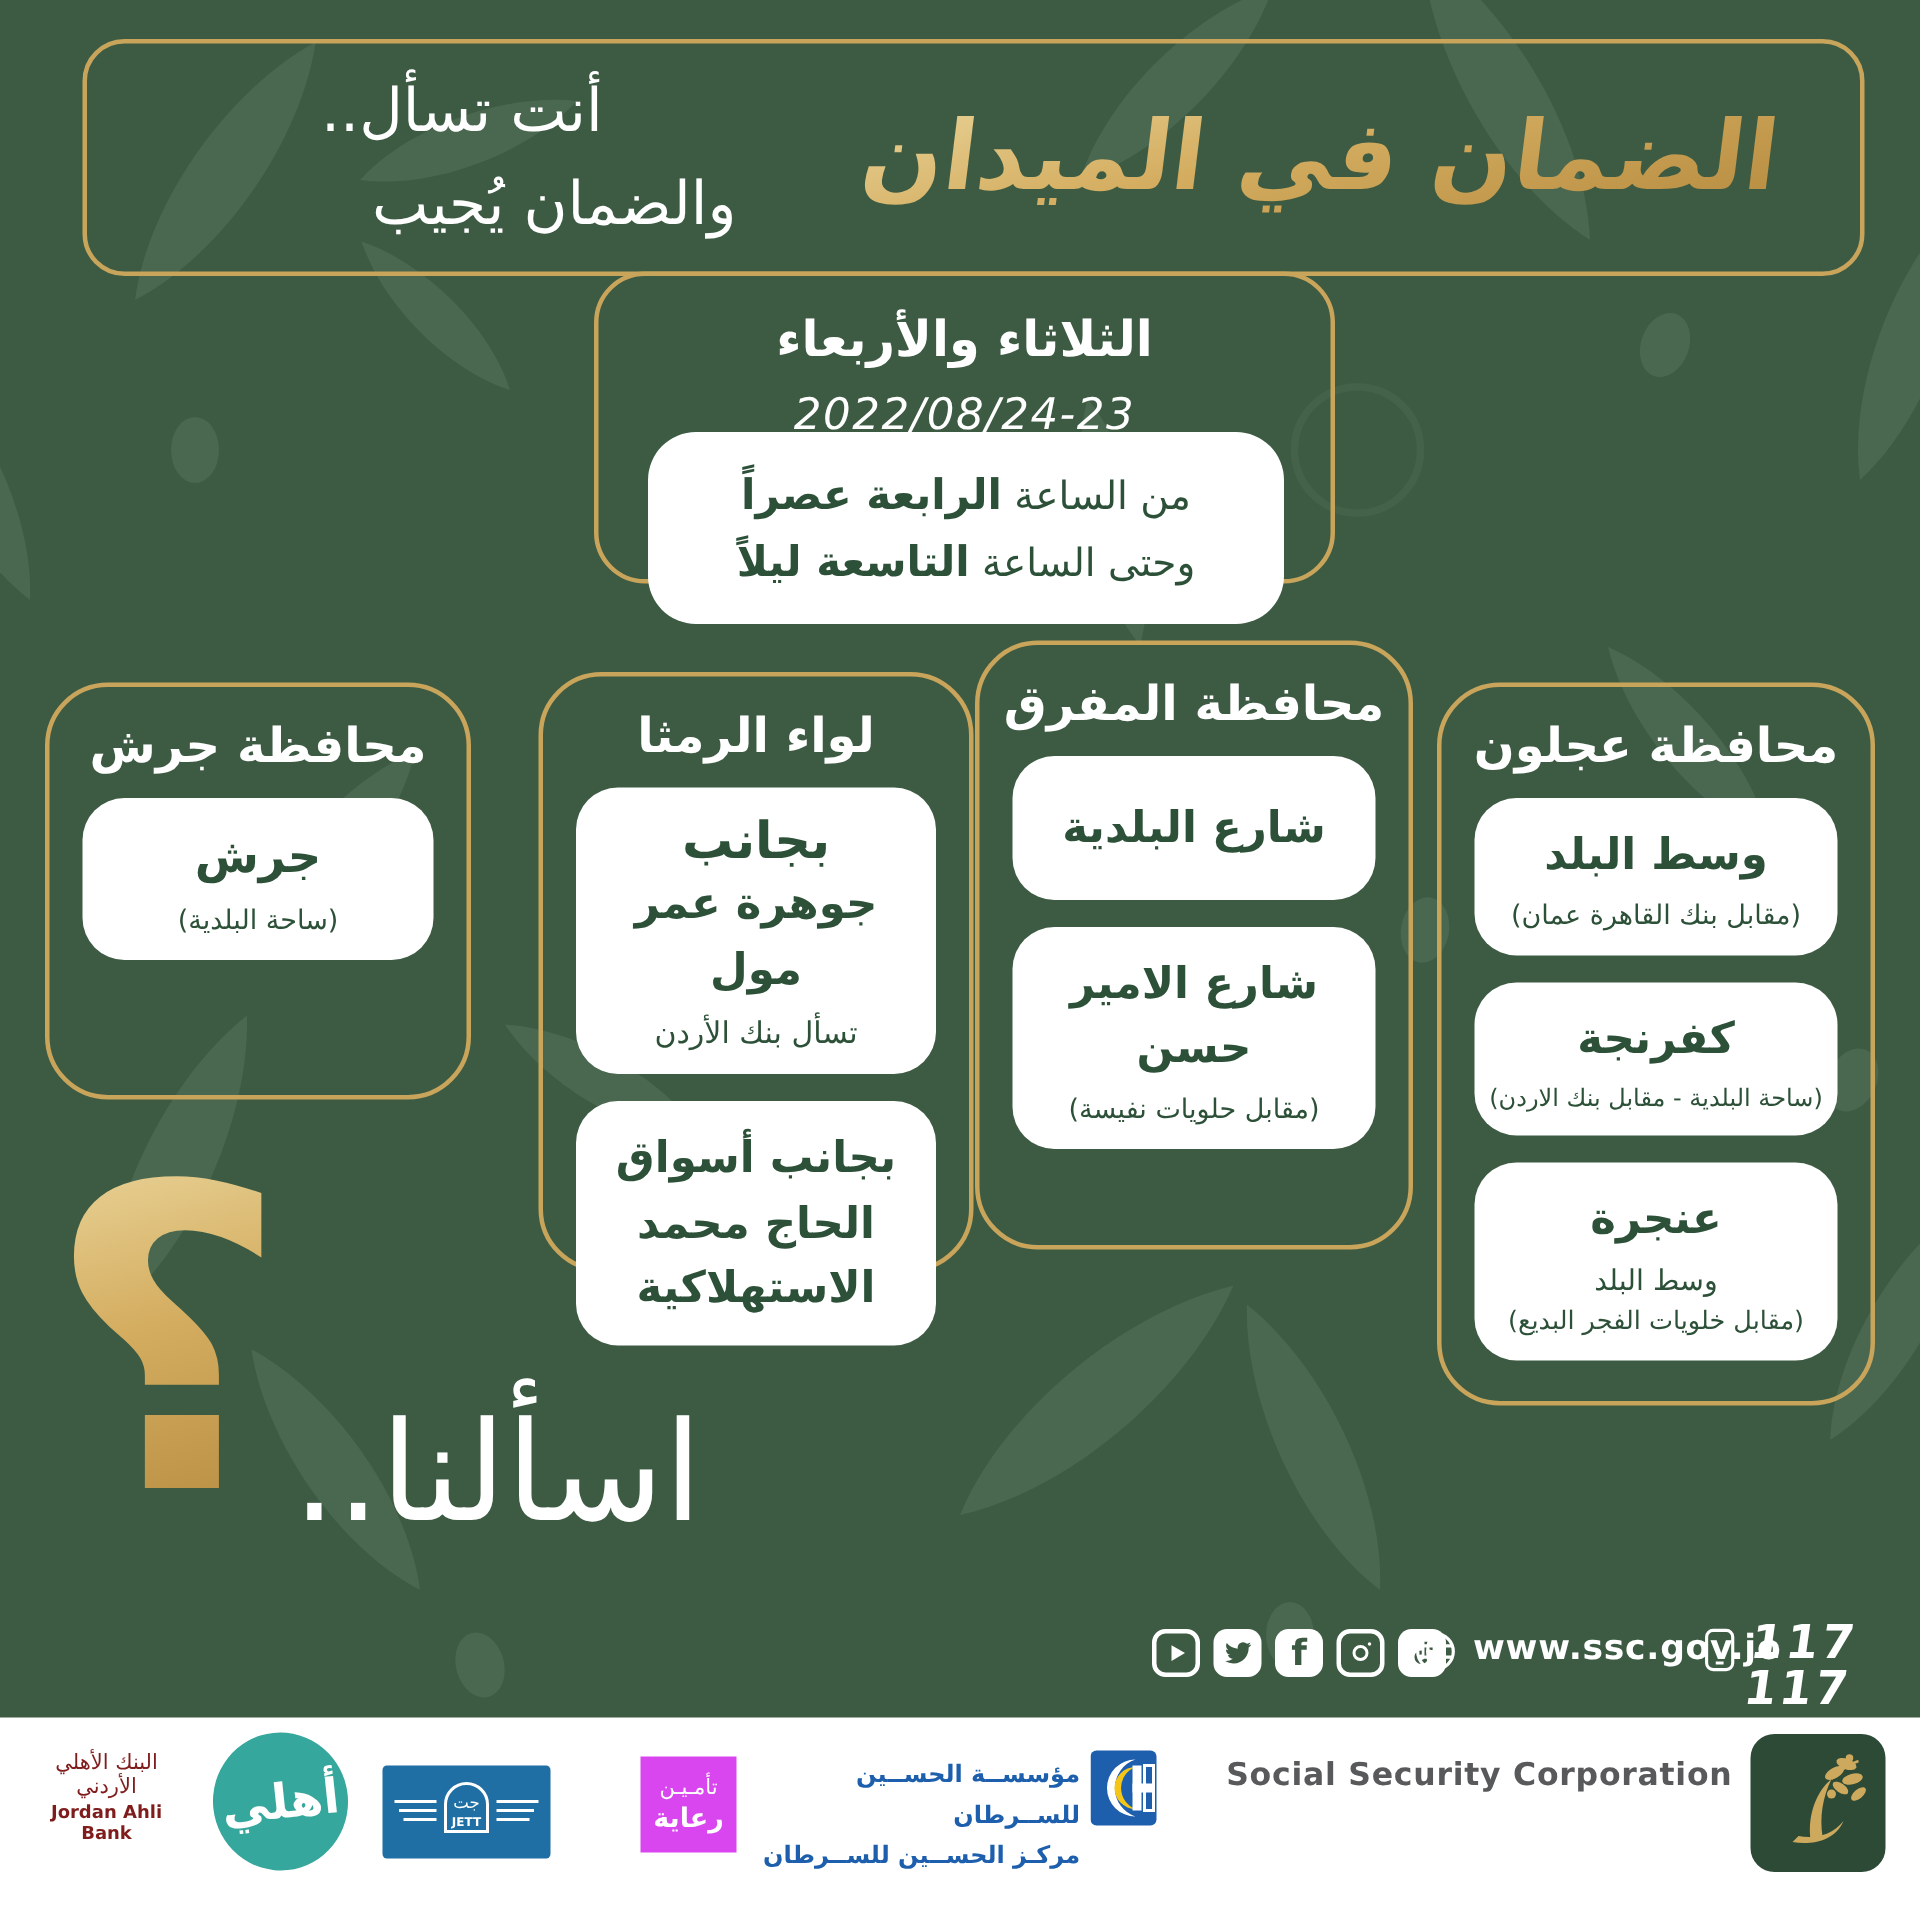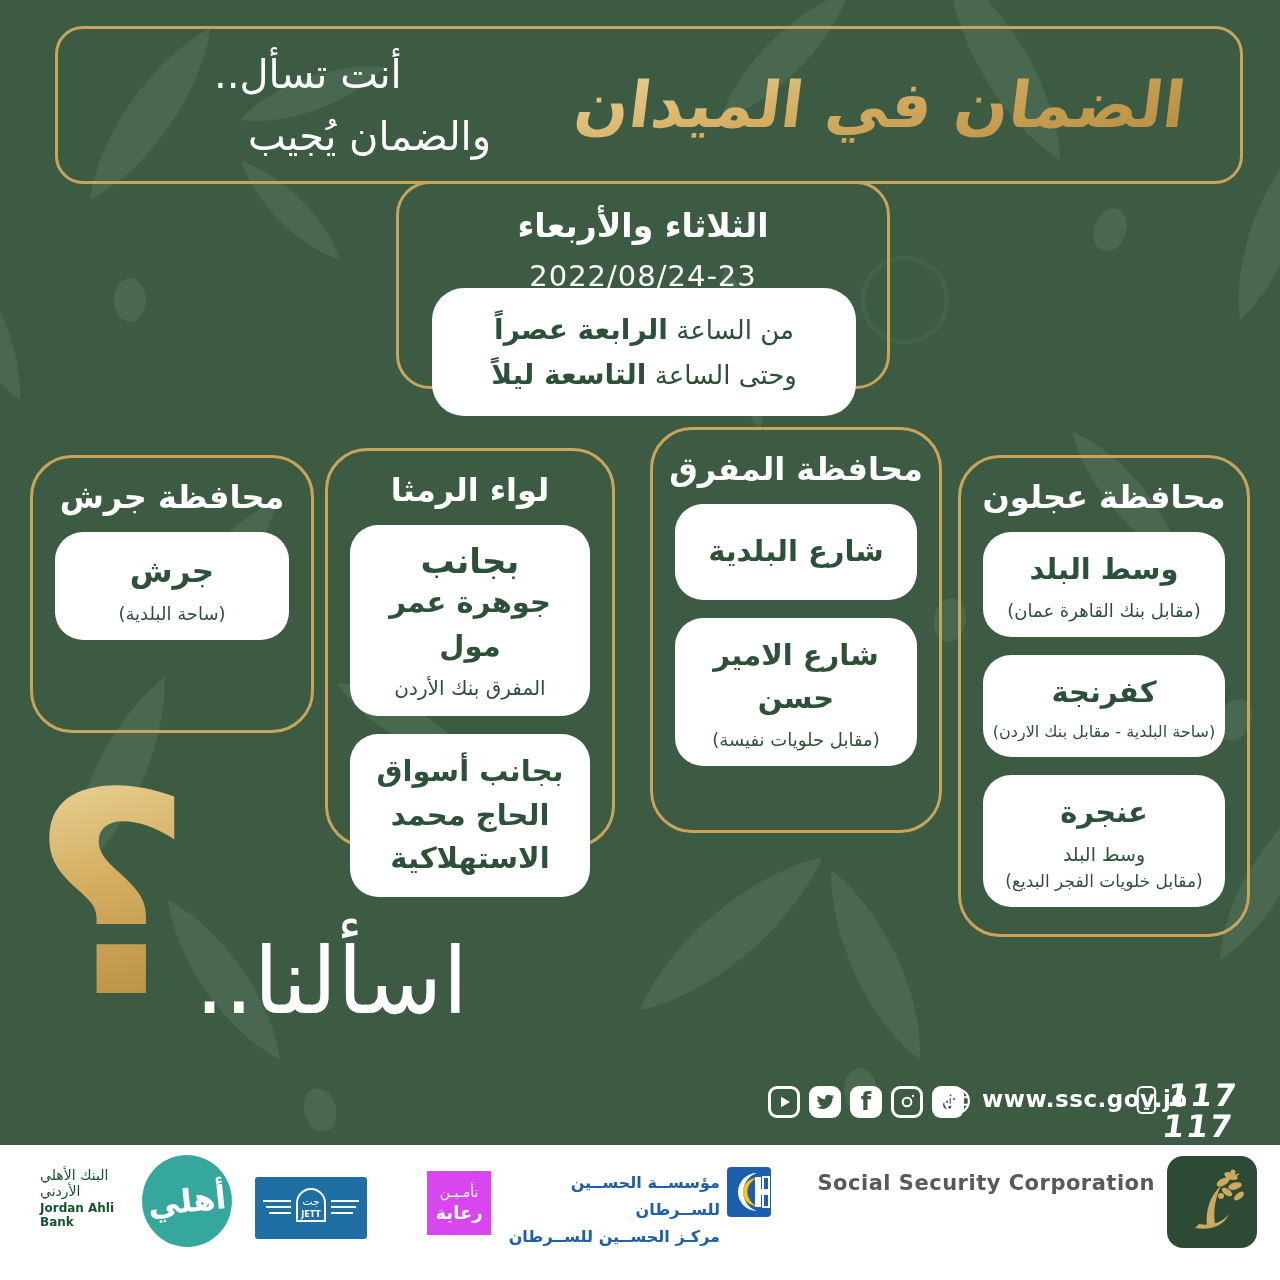--- a/index.html
+++ b/index.html
@@ -31,21 +31,21 @@
   }
   .header-tagline .tl1 { text-align:left; padding-left:6px; }
   .header-tagline .tl2 { text-align:left; padding-left:40px; }
 
   
   .date-box {
     position:absolute; left:396px; top:181px; width:494px; height:208px;
     border:3px solid #c9a45b; border-radius:34px; z-index:1; text-align:center;
   }
   .date-days { margin-top:22px; font-size:33px; font-weight:bold; color:#fff; direction:rtl; }
-  .date-val  { margin-top:14px; font-size:29px; color:#fff; direction:ltr; letter-spacing:1px; }
+  .date-val  { margin-top:14px; font-size:29px; color:#fff; direction:ltr; letter-spacing:1px;font-style:italic; }
   .time-pill {
     position:absolute; left:432px; top:288px; width:424px; height:128px;
     background:#fff; border-radius:32px; z-index:3;
     display:flex; flex-direction:column; justify-content:center; gap:12px;
     direction:rtl; text-align:center; color:#2d5138;
   }
   .time-line { font-size:26px; }
   .time-line b { font-size:28px; }
 
   
@@ -58,21 +58,21 @@
     background:#fff; border-radius:28px; margin:0 8px 18px; padding:16px 8px;
     text-align:center; direction:rtl; color:#2d5138;
   }
   .pill .head  { font-weight:bold; font-size:29px; line-height:1.5; }
   .pill .line1 { font-weight:bold; font-size:34px; }
   .pill .sub   { font-size:18px; margin-top:8px; }
   .pill .sub2  { font-size:17px; margin-top:6px; }
   .pill.roomy  { padding:26px 8px; }
 
   #card-jerash { left:30px;  top:455px; width:284px; height:278px; }
-  #card-ramtha { left:325px; top:448px; width:290px; height:400px; }
+  #card-ramtha { left:359px; top:448px; width:290px; height:400px; }
   #card-mafraq { left:650px; top:427px; width:292px; height:406px; }
   #card-ajloun { left:958px; top:455px; width:292px; height:482px; }
 
   
   .qmark {
     position:absolute; left:30px; top:756px; font-size:280px; font-weight:bold;
     direction:rtl; z-index:1; line-height:1;
   }
   .ask-text {
     position:absolute; left:195px; top:928px; width:420px; direction:rtl;
@@ -89,21 +89,21 @@
 
   .website { position:absolute; left:942px; top:1086px; display:flex; gap:10px; z-index:2; }
   .website-text { color:#fff; font-weight:bold; font-size:23px; letter-spacing:0.5px; }
 
   .phoneblk { position:absolute; left:1136px; top:1080px; display:flex; gap:8px; z-index:2; }
   .phone-num { color:#fff; font-weight:bold; font-size:31px; transform:skewX(-8deg); letter-spacing:2px; line-height:1; }
   .phone-cap { color:#fff; font-size:8px; direction:rtl; margin-top:3px; opacity:.9; letter-spacing:.5px; }
 
   
   .footer { position:absolute; left:0; top:1145px; width:1280px; height:135px; background:#ffffff; z-index:2; }
-  .ahli-text { position:absolute; left:40px; top:22px; width:110px; text-align:left; color:#14532d; }
+  .ahli-text { position:absolute; left:16px; top:22px; width:110px; text-align:center; color:#7f1d1d; }
   .ahli-ar { font-size:14px; direction:rtl; }
   .ahli-en { font-size:12px; font-weight:bold; margin-top:2px; }
   .ahli-badge {
     position:absolute; left:142px; top:10px; width:90px; height:92px; background:#35a79c;
     border-radius:50%; transform:rotate(-6deg); display:flex; align-items:center; justify-content:center;
   }
   .ahli-badge span { color:#fff; font-weight:bold; font-size:32px; direction:rtl; }
   .jett { position:absolute; left:255px; top:32px; width:112px; height:62px; background:#1f6fa5;
           border-radius:3px; display:flex; align-items:center; justify-content:center; }
   .raya { position:absolute; left:427px; top:26px; width:64px; height:64px; background:#d946ef;
@@ -180,21 +180,21 @@
       <div class="head" style="font-size:31px">جرش</div>
       <div class="sub">(ساحة البلدية)</div>
     </div>
   </div>
 
   <div class="card" id="card-ramtha">
     <div class="card-title">لواء الرمثا</div>
     <div class="pill">
       <div class="line1">بجانب</div>
       <div class="head">جوهرة عمر مول</div>
-      <div class="sub" style="font-size:20px">المفرق بنك الأردن</div>
+      <div class="sub" style="font-size:20px">تسأل بنك الأردن</div>
     </div>
     <div class="pill">
       <div class="head">بجانب أسواق الحاج محمد الاستهلاكية</div>
     </div>
   </div>
 
   <div class="card" id="card-mafraq">
     <div class="card-title">محافظة المفرق</div>
     <div class="pill roomy">
       <div class="head">شارع البلدية</div>

